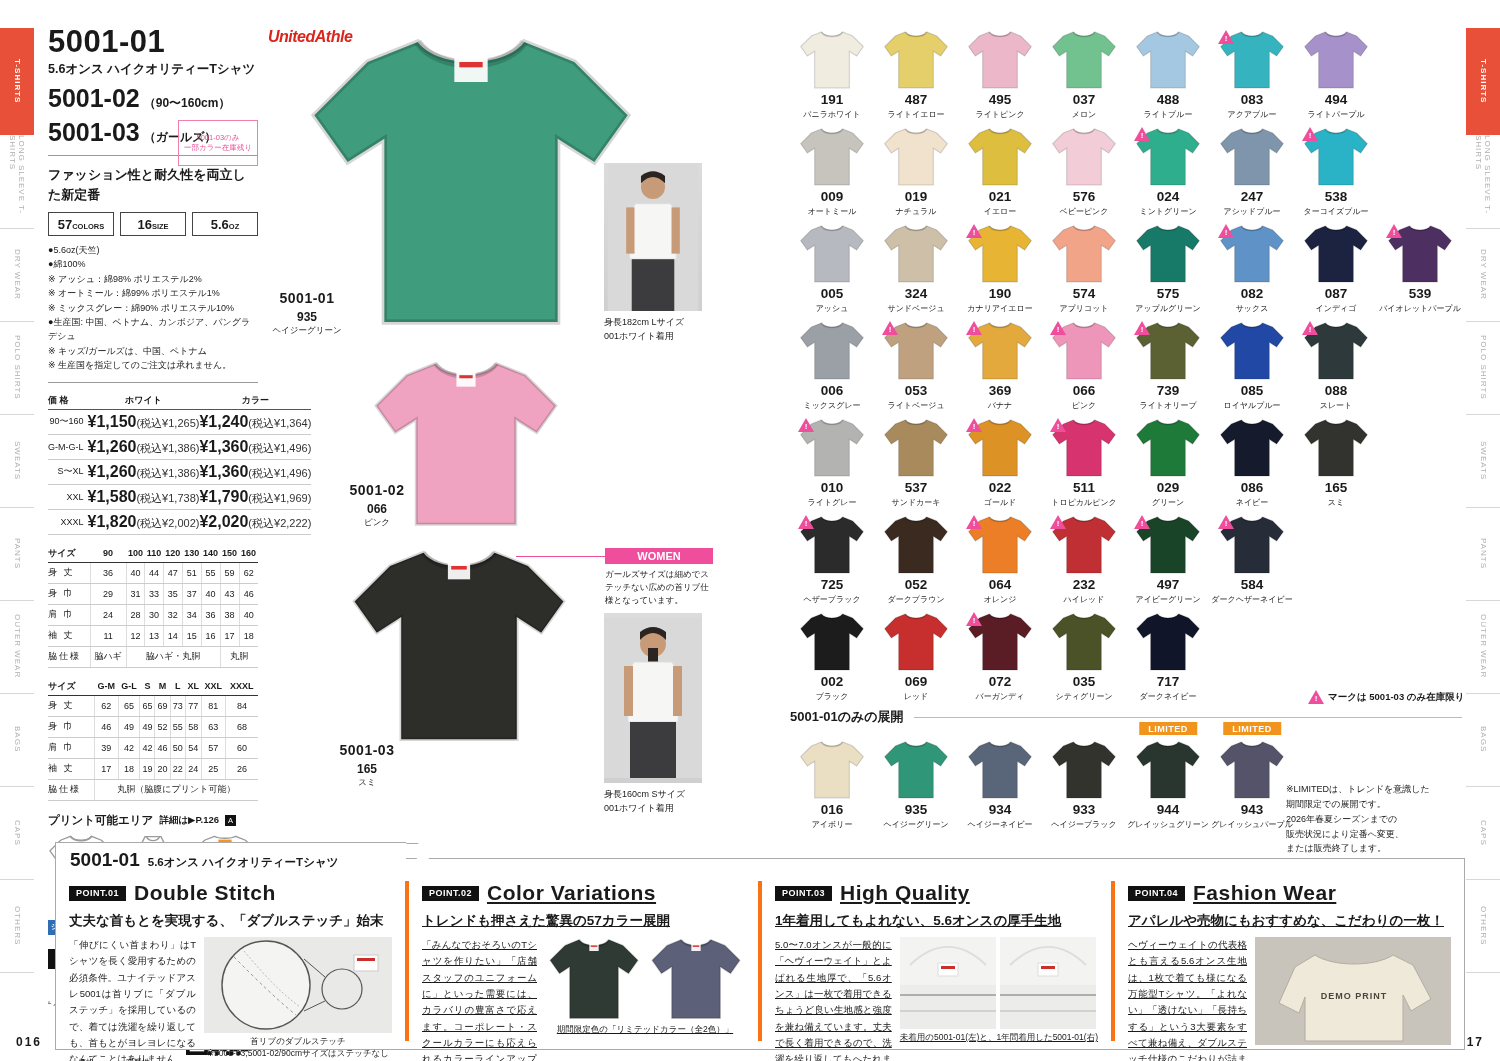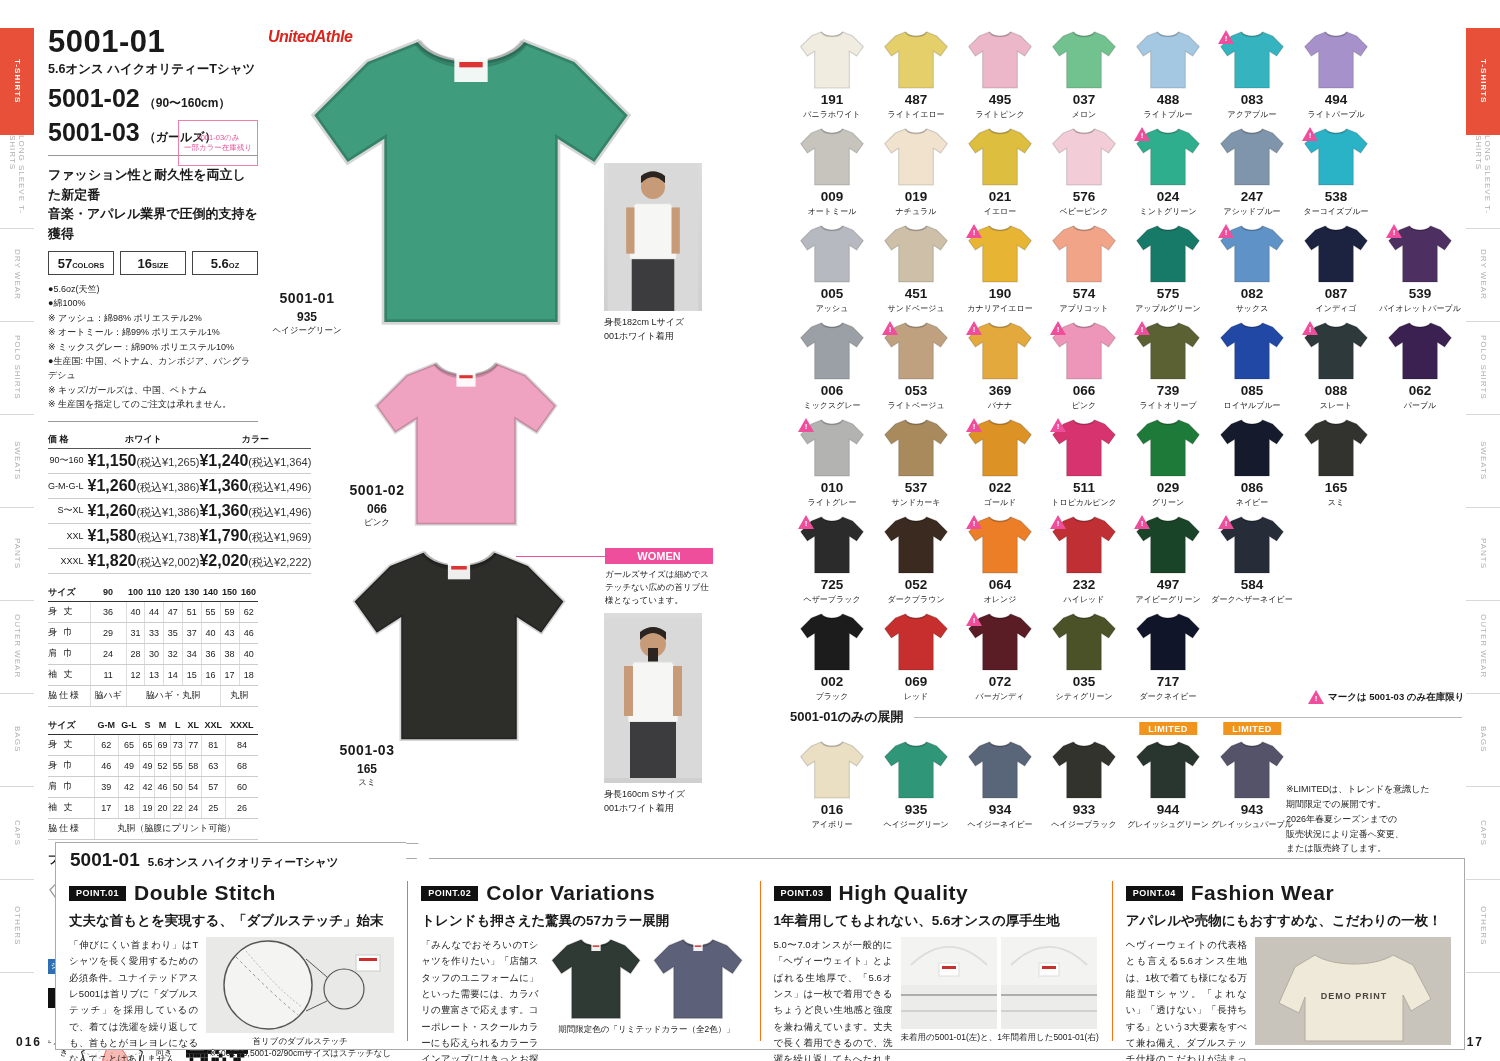--- a/index.html
+++ b/index.html
@@ -106,21 +106,21 @@
   .bp-tab{position:absolute;left:-1px;top:-17px;width:350px;height:17px;background:#fff;
           border:1px solid #aaa;border-bottom:none;border-right:none;}
   .bp-tab:after{content:"";position:absolute;right:-12px;top:0;width:12px;height:17px;background:#fff;
           border-top:1px solid #aaa;transform:skewX(35deg);transform-origin:top left;}
   .bp-title{position:absolute;left:14px;top:-10px;display:flex;align-items:baseline;gap:8px;background:#fff;
             padding-right:8px;}
   .bp-code{font-size:19px;font-weight:bold;}
   .bp-sub{font-size:11.5px;font-weight:bold;}
   .points{display:flex;height:160px;margin-top:22px;}
   .point-col{flex:1;padding:0 13px;}
-  .point-col + .point-col{border-left:1px solid #f97316;}
+  .point-col + .point-col{border-left:4px solid #f97316;text-decoration:underline;}
   .pt-head{display:flex;align-items:center;gap:8px;}
   .pt-badge{background:#111;color:#fff;font-size:9px;font-weight:bold;padding:2.5px 7px;letter-spacing:.5px;}
   .pt-title{font-size:21px;font-weight:bold;letter-spacing:.5px;}
   .pt-sub{font-size:13.5px;font-weight:bold;margin:7px 0 7px;}
   .pt-flex{display:flex;gap:8px;}
   .pt-body{font-size:9.5px;line-height:1.72;text-align:justify;flex:1;}
   .pt-fig{flex-shrink:0;text-align:center;}
   .pt-cap{font-size:8.5px;margin-top:3px;line-height:1.4;}
 
   .photo{background:#e3e3e1;position:relative;overflow:hidden;}
@@ -165,21 +165,20 @@
       <span class="code-note">（90〜160cm）</span>
     </div>
     <div class="code-row">
       <span class="code2">5001-03</span>
       <span class="code-note">（ガールズ）</span>
       <span class="pink-badge">5001-03のみ
 一部カラー在庫残り</span>
     </div>
     <hr class="hr">
     <div class="tagline">ファッション性と耐久性を両立した新定番</div>
-    <div class="tagline">音楽・アパレル業界で圧倒的支持を獲得</div>
     <div class="stat-row" id="stat-row">
         <div class="stat-box">
      <span class="stat-num">57</span><span class="stat-unit">COLORS</span>
    </div>
         <div class="stat-box">
      <span class="stat-num">16</span><span class="stat-unit">SIZE</span>
    </div>
         <div class="stat-box">
      <span class="stat-num">5.6</span><span class="stat-unit">OZ</span>
    </div>
@@ -775,21 +774,21 @@
         </div>
         <div class="ccell">
 
       <div class="shirtbox">
             <svg viewBox="0 0 100 90" width="72" height="60">
     <path d="M34 3 L19 9 3 25 13 39 24 32 24 87 76 87 76 32 87 39 97 25 81 9 66 3 C60 11 40 11 34 3 Z" fill="#cdbfa8" stroke="rgba(0,0,0,0.16)" stroke-width="1.6"></path>
     <path d="M34 3 C40 12 60 12 66 3" fill="none" stroke="rgba(0,0,0,0.16)" stroke-width="2.4"></path>
 
   </svg>
           </div>
-      <div class="code">451</div>
+      <div class="code">324</div>
       <div class="cname">サンドベージュ</div>
         </div>
         <div class="ccell">
       <span class="warn-tri cell-warn">!</span>
       <div class="shirtbox">
             <svg viewBox="0 0 100 90" width="72" height="60">
     <path d="M34 3 L19 9 3 25 13 39 24 32 24 87 76 87 76 32 87 39 97 25 81 9 66 3 C60 11 40 11 34 3 Z" fill="#e8b434" stroke="rgba(0,0,0,0.16)" stroke-width="1.6"></path>
     <path d="M34 3 C40 12 60 12 66 3" fill="none" stroke="rgba(0,0,0,0.16)" stroke-width="2.4"></path>
 
   </svg>
@@ -935,32 +934,20 @@
       <span class="warn-tri cell-warn">!</span>
       <div class="shirtbox">
             <svg viewBox="0 0 100 90" width="72" height="60">
     <path d="M34 3 L19 9 3 25 13 39 24 32 24 87 76 87 76 32 87 39 97 25 81 9 66 3 C60 11 40 11 34 3 Z" fill="#2d393b" stroke="rgba(0,0,0,0.16)" stroke-width="1.6"></path>
     <path d="M34 3 C40 12 60 12 66 3" fill="none" stroke="rgba(0,0,0,0.16)" stroke-width="2.4"></path>
 
   </svg>
           </div>
       <div class="code">088</div>
       <div class="cname">スレート</div>
-        </div>
-        <div class="ccell">
-
-      <div class="shirtbox">
-            <svg viewBox="0 0 100 90" width="72" height="60">
-    <path d="M34 3 L19 9 3 25 13 39 24 32 24 87 76 87 76 32 87 39 97 25 81 9 66 3 C60 11 40 11 34 3 Z" fill="#3a2151" stroke="rgba(0,0,0,0.16)" stroke-width="1.6"></path>
-    <path d="M34 3 C40 12 60 12 66 3" fill="none" stroke="rgba(0,0,0,0.16)" stroke-width="2.4"></path>
-
-  </svg>
-          </div>
-      <div class="code">062</div>
-      <div class="cname">パープル</div>
         </div>
       </div>
       <div class="grid-row">
         <div class="ccell">
       <span class="warn-tri cell-warn">!</span>
       <div class="shirtbox">
             <svg viewBox="0 0 100 90" width="72" height="60">
     <path d="M34 3 L19 9 3 25 13 39 24 32 24 87 76 87 76 32 87 39 97 25 81 9 66 3 C60 11 40 11 34 3 Z" fill="#b3b3b1" stroke="rgba(0,0,0,0.16)" stroke-width="1.6"></path>
     <path d="M34 3 C40 12 60 12 66 3" fill="none" stroke="rgba(0,0,0,0.16)" stroke-width="2.4"></path>
 

